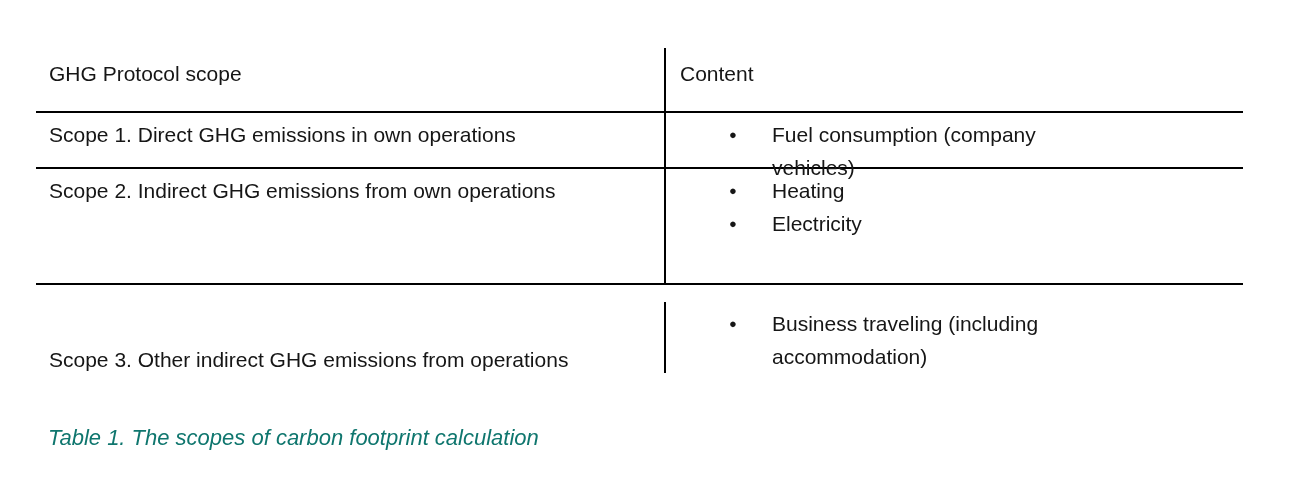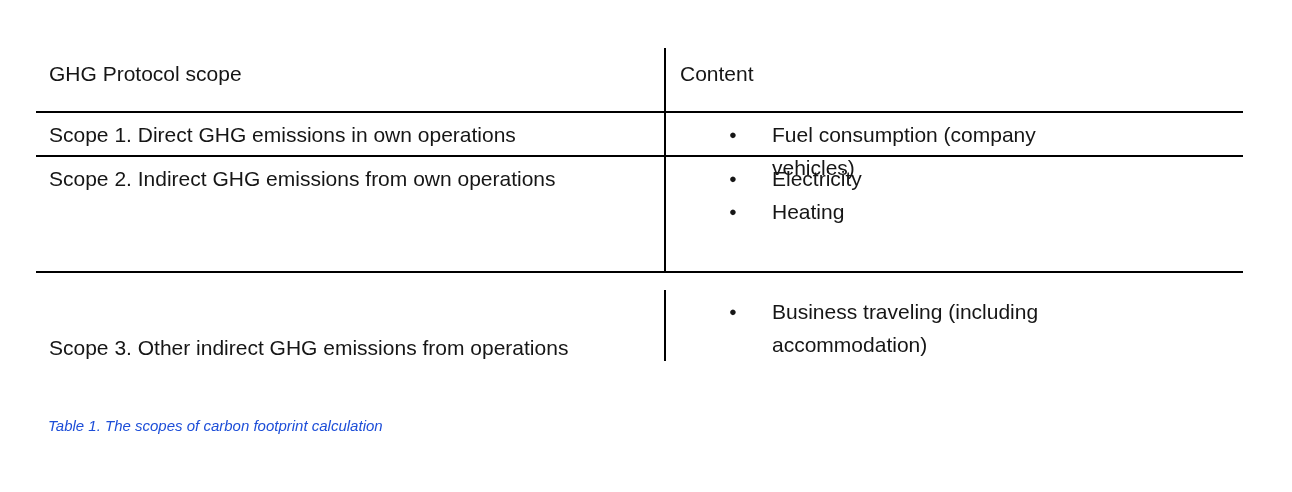--- a/index.html
+++ b/index.html
@@ -33,21 +33,21 @@
   }
   .cell-right {
     flex: 1 1 auto;
     border-left: 2px solid #000000;
     padding: 5px 6px 0 0;
     font-size: 21px;
     line-height: 27px;
   }
   .t-row.header .cell-left { padding-top: 12px; }
   .t-row.header { height: 65px; }
-  .t-row.r1 { height: 44px; }
+  .t-row.r1 { height: 56px; }
   .t-row.r2 { height: 116px; }
   .t-row.r3 { height: 88px; }
   .t-row.header .cell-right { padding-left: 14px; padding-top: 12px; }
   .li {
     line-height: 33px;
     font-size: 21px;
   }
   .bullet {
     display: inline-block;
     margin-left: 60px;
@@ -57,25 +57,25 @@
     text-align: center;
   }
   .li-text {
     display: inline-block;
     margin-left: 32px;
     max-width: 340px;
     vertical-align: top;
   }
   .caption {
     position: absolute;
-    left: 48px; top: 412px;
-    font-size: 15px;
+    left: 48px; top: 424px;
+    font-size: 22px;
     line-height: 27px;
     font-style: italic;
-    color: #1d4ed8;
+    color: #0f766e;
     white-space: nowrap;
   }
 </style>
 </head>
 <body>
 
 <div class="doc-table">
 
   <div class="t-row header">
     <div class="cell-left">GHG Protocol scope</div>
@@ -88,24 +88,24 @@
       <div class="li">
         <span class="bullet">●</span><span class="li-text">Fuel consumption (company vehicles)</span>
       </div>
     </div>
   </div>
 
   <div class="t-row r2">
     <div class="cell-left">Scope 2. Indirect GHG emissions from own operations</div>
     <div class="cell-right">
       <div class="li">
-        <span class="bullet">●</span><span class="li-text">Electricity</span>
+        <span class="bullet">●</span><span class="li-text">Heating</span>
       </div>
       <div class="li">
-        <span class="bullet">●</span><span class="li-text">Heating</span>
+        <span class="bullet">●</span><span class="li-text">Electricity</span>
       </div>
     </div>
   </div>
 
   <div class="t-row r3 no-border">
     <div class="cell-left">Scope 3. Other indirect GHG emissions from operations</div>
     <div class="cell-right">
       <div class="li">
         <span class="bullet">●</span><span class="li-text">Business traveling (including accommodation)</span>
       </div>

